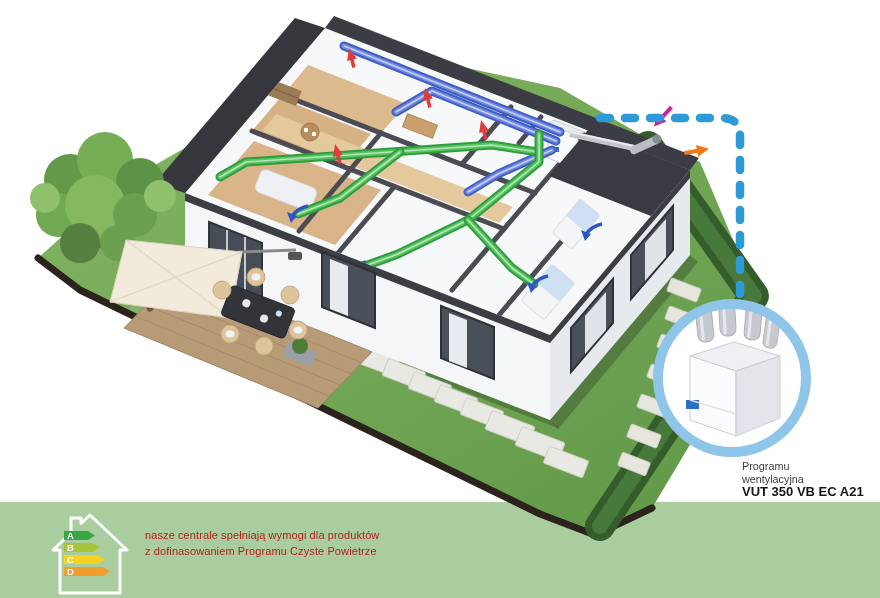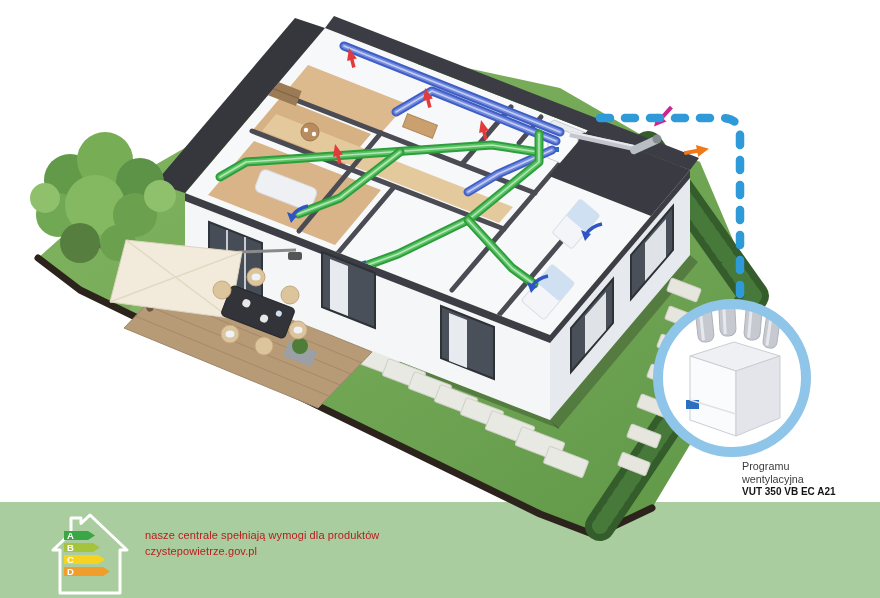--- a/index.html
+++ b/index.html
@@ -7,21 +7,21 @@
          font-family:"Liberation Sans",sans-serif;}
   .scene{position:absolute;left:0;top:0;z-index:2;pointer-events:none;}
   .banner{position:absolute;left:0;top:502px;width:880px;height:96px;background:#aacd9f;z-index:1;}
   .energy{position:absolute;left:44px;top:3px;}
   .banner-text{position:absolute;left:145px;top:26px;font-size:11px;line-height:15.6px;
                color:#b91c1c;letter-spacing:.1px;}
   .banner-text .url{cursor:pointer;}
   .banner-inner{position:relative;width:100%;height:100%;z-index:3;}
   .callout-label{position:absolute;left:742px;top:460px;z-index:3;font-size:10.8px;
                  line-height:12.6px;color:#3c3c3c;}
-  .callout-label .model{font-weight:bold;font-size:10px;color:#141414;margin-top:1px;}
+  .callout-label .model{font-weight:bold;font-size:13px;color:#141414;margin-top:1px;}
 </style>
 </head>
 <body>
 
 <div class="stage">
 
   <div class="banner">
     <div class="banner-inner">
       <svg class="energy" width="92" height="92" viewBox="0 0 92 92">
         <path d="M 16,88 L 16,45 L 9,45 L 27,28 L 27,13 L 37,13 L 37,18.5 L 46,10 L 83,45 L 76,45 L 76,88 Z" fill="none" stroke="#ffffff" stroke-width="3" stroke-linejoin="round"></path>
@@ -31,21 +31,21 @@
           <polygon points="20,50 54,50 61,54.5 54,59 20,59" fill="#f6d321"></polygon>
           <polygon points="20,62 59,62 66,66.5 59,71 20,71" fill="#f09d2c"></polygon>
           <text x="23" y="33.6" font-size="9.5" font-weight="bold" fill="#ffffff">A</text>
           <text x="23" y="45.6" font-size="9.5" font-weight="bold" fill="#ffffff">B</text>
           <text x="23" y="57.6" font-size="9.5" font-weight="bold" fill="#ffffff">C</text>
           <text x="23" y="69.6" font-size="9.5" font-weight="bold" fill="#ffffff">D</text>
         </g>
       </svg>
       <div class="banner-text">
         <div>nasze centrale spełniają wymogi dla produktów</div>
-        <div class="url">czystepowietrze.gov.pl</div>
+        <div>z dofinasowaniem Programu Czyste Powietrze</div>
       </div>
     </div>
   </div>
 
   <svg class="scene" width="880" height="598" viewBox="0 0 880 598">
     <defs>
       <linearGradient id="lawnGrad" x1="0" y1="0" x2="1" y2="1">
         <stop offset="0" stop-color="#85b763"></stop>
           <stop offset="1" stop-color="#5f9747"></stop>
       </linearGradient>

